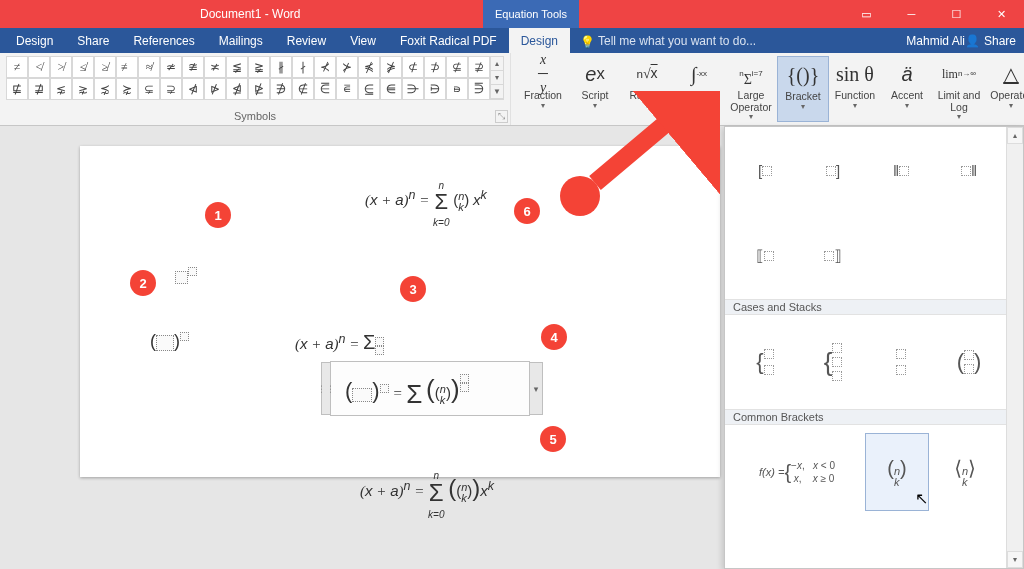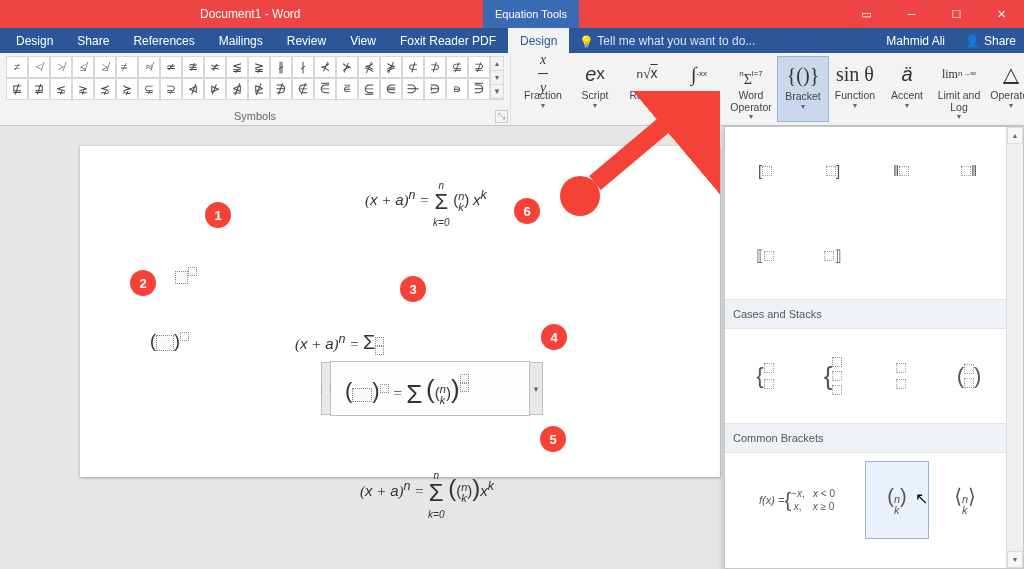--- a/index.html
+++ b/index.html
@@ -10,21 +10,21 @@
 .titlebar .title { position: absolute; left: 200px; font-size: 12px; }
 .titlebar .tools-tab { position: absolute; left: 483px; background: #3b6ab5; padding: 4px 12px; height: 28px; display: flex; align-items: center; font-size: 11px; }
 .titlebar .win-controls { margin-left: auto; display: flex; }
 .titlebar .win-btn { width: 45px; height: 28px; display: flex; align-items: center; justify-content: center; font-size: 11px; }
 
 
 .ribbon-tabs { height: 25px; background: #2b579a; color: #fff; display: flex; align-items: center; padding-left: 4px; font-size: 12px; position: relative; }
 .ribbon-tabs .tab { padding: 0 12px; height: 25px; display: flex; align-items: center; }
 .ribbon-tabs .tab.active { background: #f3f3f3; color: #2b579a; }
 .ribbon-tabs .tell-me { padding: 0 10px; display: flex; align-items: center; gap: 6px; color: #d9e2f0; font-size: 12px; }
-.ribbon-tabs .right { margin-left: auto; display: flex; align-items: center; padding-right: 8px; gap: 20px; }
+.ribbon-tabs .right { margin-left: auto; display: flex; align-items: center; padding-right: 8px; gap: 0; }
 .ribbon-tabs .share { display: flex; align-items: center; gap: 4px; }
 .bulb { display:inline-block; width:12px; height:12px; }
 
 
 .ribbon { height: 73px; background: #f3f3f3; border-bottom: 1px solid #c6c6c6; display: flex; position: relative; }
 .ribbon-group { border-right: 1px solid #e1e1e1; display: flex; flex-direction: column; align-items: center; padding: 3px 6px 0; }
 .ribbon-group .label { font-size: 11px; color: #666; margin-top: auto; padding-bottom: 3px; }
 
 .symbols-group { flex-direction: column; }
 .sym-grid { display: grid; grid-template-columns: repeat(22, 22px); grid-auto-rows: 22px; gap: 0; }
@@ -52,21 +52,21 @@
 
 .callout { position: absolute; width: 26px; height: 26px; border-radius: 50%; background: #f44336; color: #fff; display: flex; align-items: center; justify-content: center; font-size: 13px; font-weight: bold; z-index: 5; }
 .callout::after { content:''; position:absolute; width:0; height:0; }
 .red-arrow { position: absolute; z-index: 4; }
 
 
 .gallery { position: absolute; right: 0; top: 126px; bottom: 0; width: 300px; background: #fff; border: 1px solid #c6c6c6; box-shadow: -2px 2px 6px rgba(0,0,0,0.15); overflow: hidden; }
 .gallery-scroll { position:absolute; right:0; top:0; bottom:0; width:17px; background:#f0f0f0; border-left:1px solid #ddd; }
 .gallery-scroll .up, .gallery-scroll .down { height:17px; display:flex; align-items:center; justify-content:center; font-size:8px; color:#666; background:#f6f6f6; border:1px solid #ddd; }
 .gallery-scroll .down { position:absolute; bottom:0; left:0; right:0; }
-.gallery-section-head { background: #eef1f5; padding: 8px 8px; font-size: 11px; color: #555; border-top:1px solid #e2e2e2; border-bottom:1px solid #e2e2e2; }
+.gallery-section-head { background: #eef1f5; padding: 1px 8px; font-size: 11px; color: #555; border-top:1px solid #e2e2e2; border-bottom:1px solid #e2e2e2; }
 .gallery-grid { display: grid; grid-template-columns: repeat(4, 64px); gap: 4px; padding: 8px; }
 .gallery-grid.tall .g-item { height: 78px; }
 .g-item { border: 1px solid transparent; height: 70px; display:flex; align-items:center; justify-content:center; font-family:'Cambria Math', serif; font-size:15px; color:#555; }
 .g-item.selected { border:1px solid #9ab3d6; background:#eaf1fb; }
 .g-item .gph { display:inline-block; border:1px dotted #999; width:10px; height:10px; }
 .binom-icon { font-style: italic; font-size: 14px; }
 
 
 .cursor { position:absolute; font-size:16px; color:#000; z-index:10; }
 
@@ -86,21 +86,21 @@
   </div>
 </div>
 
 <div class="ribbon-tabs">
   <div class="tab">Design</div>
   <div class="tab">Share</div>
   <div class="tab">References</div>
   <div class="tab">Mailings</div>
   <div class="tab">Review</div>
   <div class="tab">View</div>
-  <div class="tab">Foxit Reader PDF</div>
+  <div class="tab">Foxit Radical PDF</div>
   <div class="tab active">Design</div>
   <div class="tell-me">
     <span class="bulb">💡</span>
     <span>Tell me what you want to do...</span>
   </div>
   <div class="right">
     <span>Mahmid Ali</span>
     <span class="share">
       <span>👤</span>
       <span>Share</span>
@@ -191,21 +191,21 @@
         <span class="lbl">Radical</span>
         <span class="arrow">▾</span>
       </div>
       <div class="struct-btn">
         <div class="struct-icon">∫<sub style="font-size:8px;">-x</sub><sup style="font-size:8px;">x</sup></div>
         <span class="lbl">Integral</span>
         <span class="arrow">▾</span>
       </div>
       <div class="struct-btn">
         <div class="struct-icon" style="font-size:14px; line-height:0.9;"><sup style="font-size:8px;">n</sup><br>Σ<br><sub style="font-size:8px;">i=7</sub></div>
-        <span class="lbl">Word Operator</span>
+        <span class="lbl">Large Operator</span>
         <span class="arrow">▾</span>
       </div>
       <div class="struct-btn bracket">
         <div class="struct-icon">{()}</div>
         <span class="lbl">Bracket</span>
         <span class="arrow">▾</span>
       </div>
       <div class="struct-btn">
         <div class="struct-icon" style="font-size:20px;">sin θ</div>
         <span class="lbl">Function</span>

